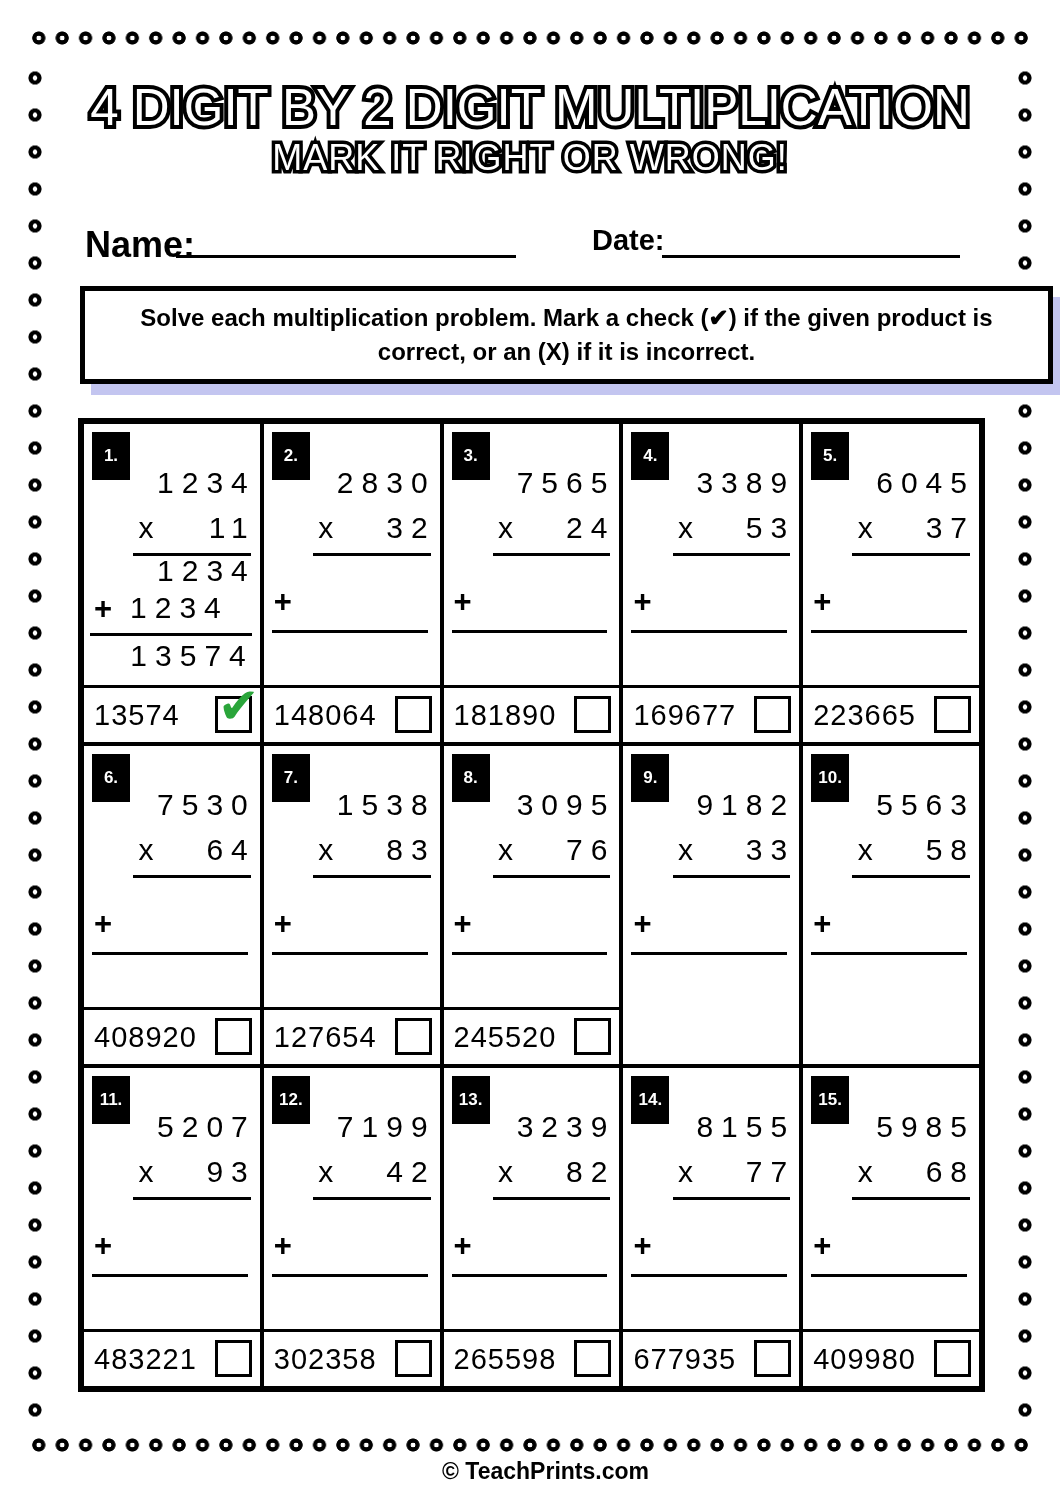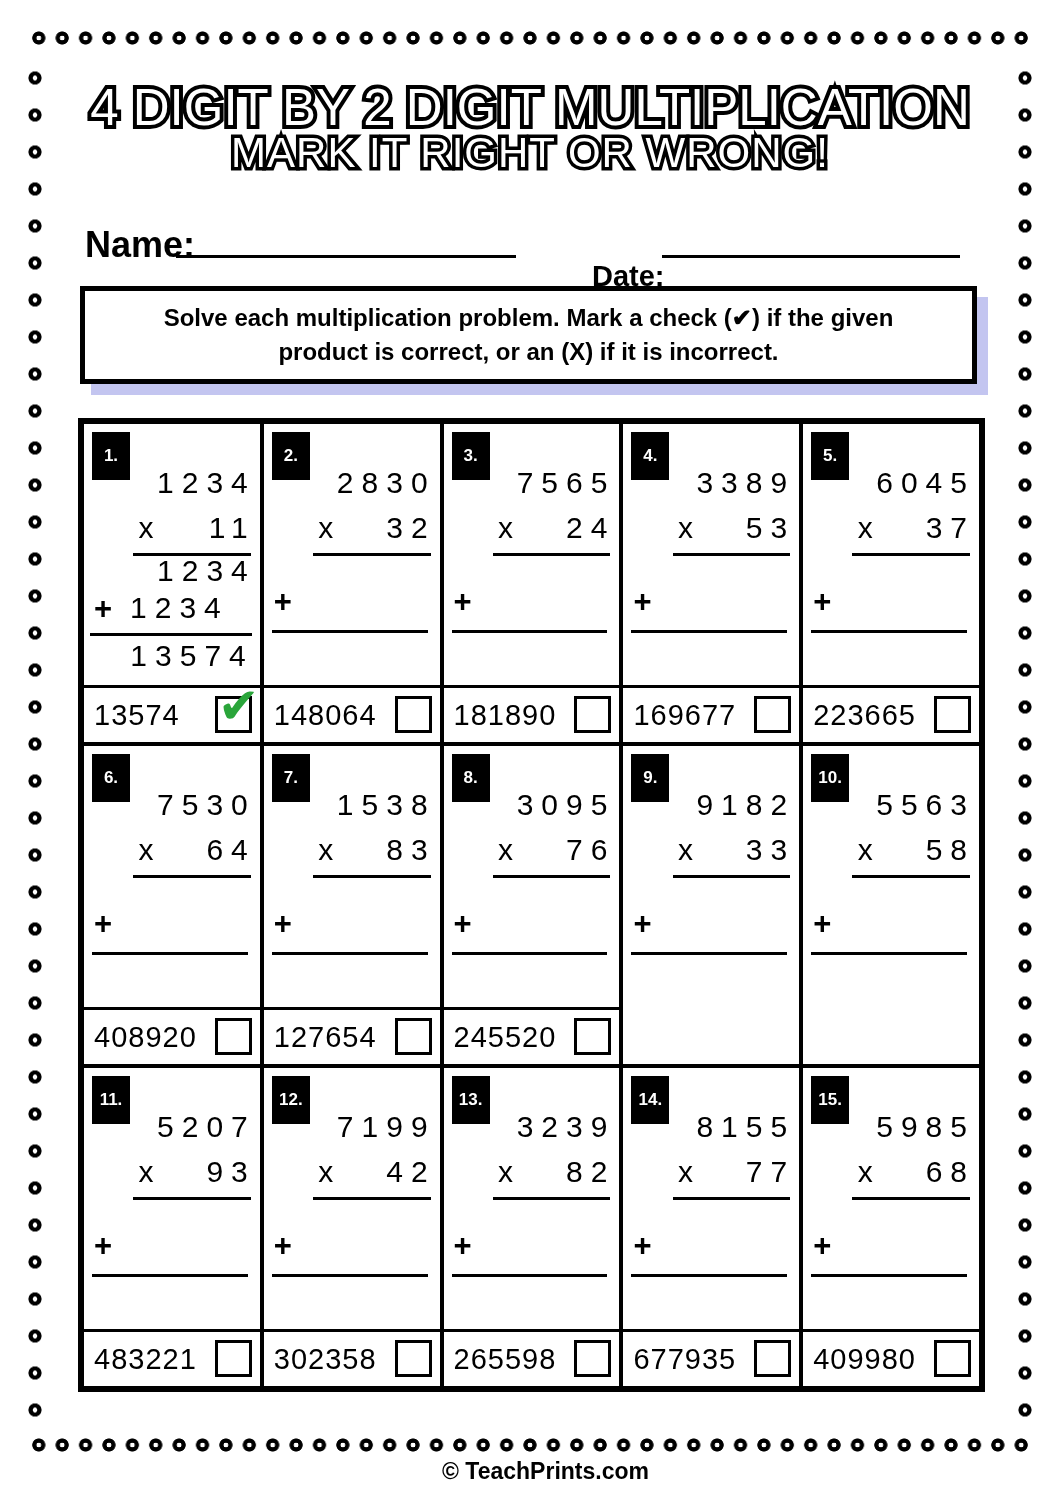--- a/index.html
+++ b/index.html
@@ -40,32 +40,32 @@
   .outline-text::before{
     content:attr(data-text);
     position:absolute;left:0;right:0;top:0;
     color:#000000;
     -webkit-text-stroke:8px #000000;
     text-shadow:3px 0 0 #000,-3px 0 0 #000,0 3px 0 #000,0 -3px 0 #000,
                 2px 2px 0 #000,-2px -2px 0 #000,2px -2px 0 #000,-2px 2px 0 #000;
     z-index:-1;
   }
   .title{top:78px;font-size:51px;letter-spacing:0px;}
-  .subtitle{top:129px;font-size:42px;letter-spacing:1px;}
+  .subtitle{top:137px;font-size:36px;letter-spacing:1px;}
   .subtitle::before{-webkit-text-stroke:7px #000000;}
 
   
   .name-label{position:absolute;left:85px;top:224px;font-size:36px;font-weight:bold;}
   .name-line{position:absolute;left:176px;top:222px;width:340px;height:36px;border-bottom:3px solid #000;}
-  .date-label{position:absolute;left:592px;top:224px;font-size:29px;font-weight:bold;margin-top:36px;}
+  .date-label{position:absolute;left:592px;top:224px;font-size:29px;font-weight:bold;}
   .date-line{position:absolute;left:662px;top:222px;width:298px;height:36px;border-bottom:3px solid #000;}
 
   
   .instr{
-    position:absolute;left:80px;top:286px;width:897px;min-height:86px;
+    position:absolute;left:80px;top:286px;width:973px;min-height:86px;
     border:5px solid #000;background:#fff;
     box-shadow:11px 11px 0 var(--shadow-purple);
     display:flex;align-items:center;justify-content:center;
     padding:10px 34px;text-align:center;
     font-size:24px;font-weight:bold;line-height:1.42;
   }
 
   
   .grid{
     position:absolute;left:78px;top:418px;width:907px;height:974px;

